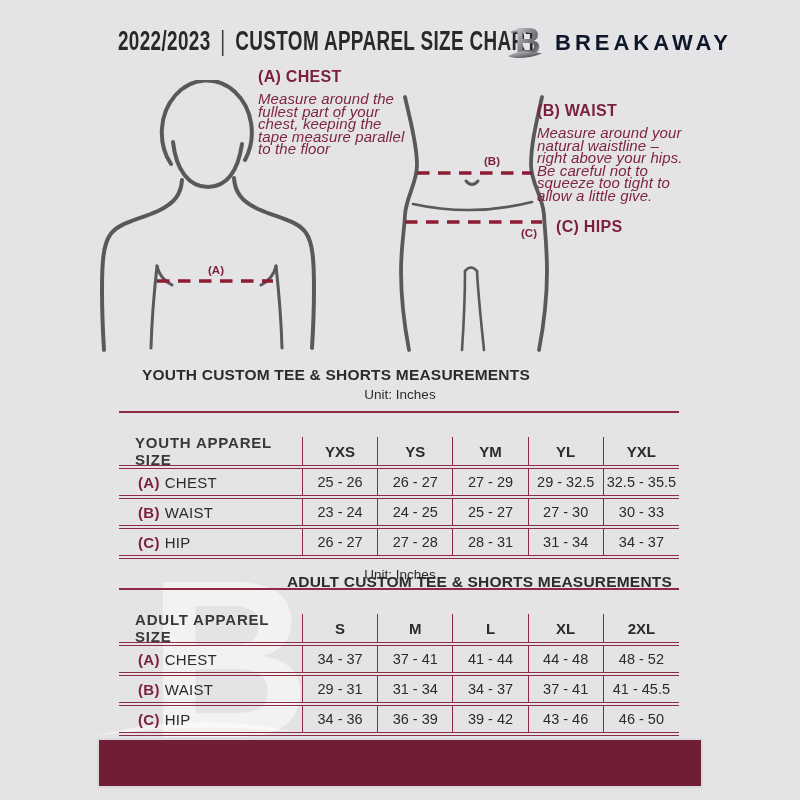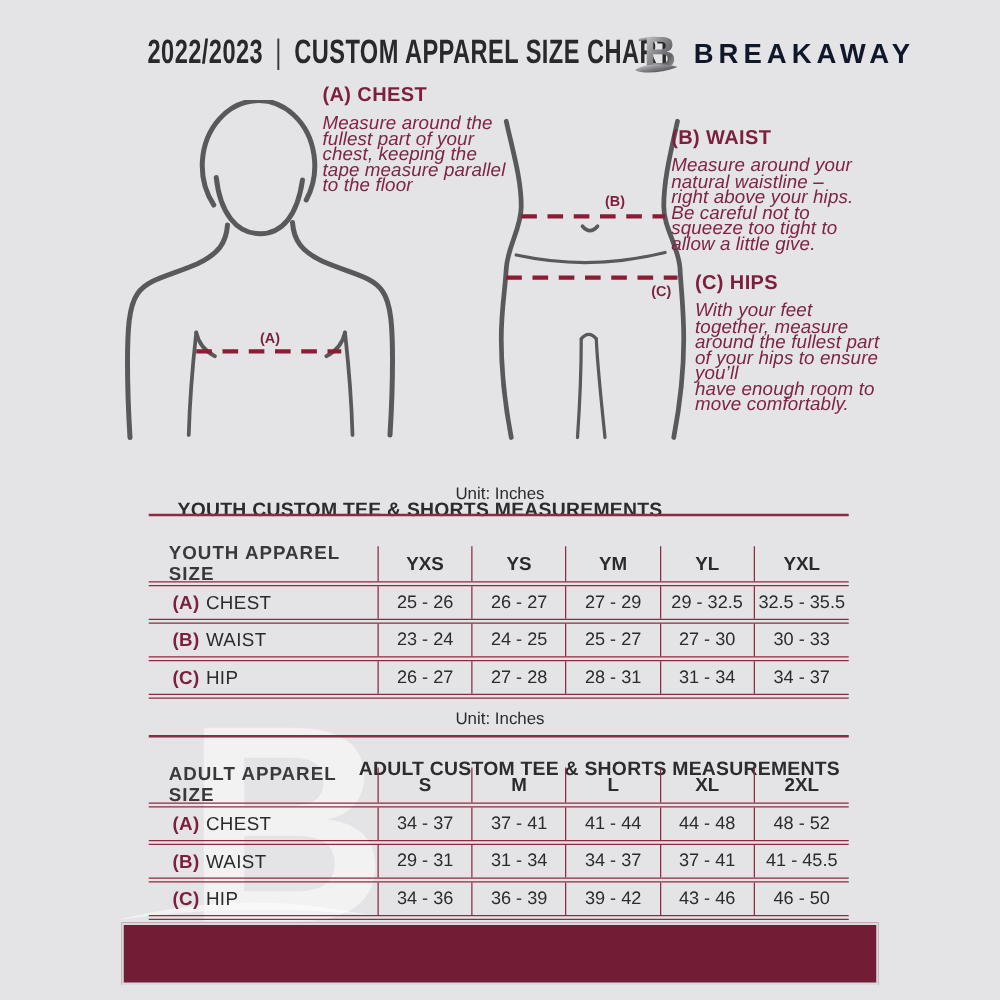--- a/index.html
+++ b/index.html
@@ -14,21 +14,21 @@
   .hdr-title .pipe{font-weight:400;color:#3a3a3c;}
   .brand{left:555px;top:30px;font-weight:bold;font-size:22px;letter-spacing:4px;color:#0f172a;white-space:nowrap;}
 
   
   .desc h3{margin:0;font-size:16px;font-weight:bold;color:#7b1f3c;letter-spacing:.3px;}
   .desc p{margin:7px 0 0;font-size:15px;font-style:italic;line-height:12.5px;
           color:#7e2444;white-space:pre-line;letter-spacing:.1px;}
 
   
   .tbl-title{left:0;width:672px;text-align:center;font-size:15.5px;font-weight:bold;
-             color:#2c2c2e;letter-spacing:.2px;margin-top:34px;}
+             color:#2c2c2e;letter-spacing:.2px;}
   .tbl-unit{left:0;width:800px;text-align:center;font-size:13.5px;color:#2c2c2e;}
 
   
   .size-table{width:560px;z-index:1;}
   .t-row{display:grid;grid-template-columns:184px repeat(5,1fr);
          border-bottom:4px double #8d2b42;}
   .t-row.header{border-top:2px solid #8d2b42;}
   .t-cell{display:flex;align-items:center;justify-content:center;height:26px;
           font-size:14.5px;color:#2b2b2d;border-right:1.5px solid #8d2b42;}
   .t-row.header .t-cell{height:28px;font-weight:bold;font-size:15px;margin-top:24px;}
@@ -116,27 +116,20 @@
   <p>Measure around your
 natural waistline –
 right above your hips.
 Be careful not to
 squeeze too tight to
 allow a little give.</p>
 </div>
 
 <div class="abs desc" style="left:556px;top:218px;width:158px;">
   <h3>(C) HIPS</h3>
-  <p>With your feet
-together, measure
-around the fullest part
-of your hips to ensure
-you’ll
-have enough room to
-move comfortably.</p>
 </div>
 
 <div class="abs tbl-title" style="top:366px;">YOUTH CUSTOM TEE &amp; SHORTS MEASUREMENTS</div>
 <div class="abs tbl-unit" style="top:387px;">Unit: Inches</div>
 
 <div class="abs size-table" style="left:119px;top:411px;">
   <div class="t-row header">
     <div class="t-cell lbl">YOUTH APPAREL SIZE</div>
     <div class="t-cell">YXS</div>
     <div class="t-cell">YS</div>

